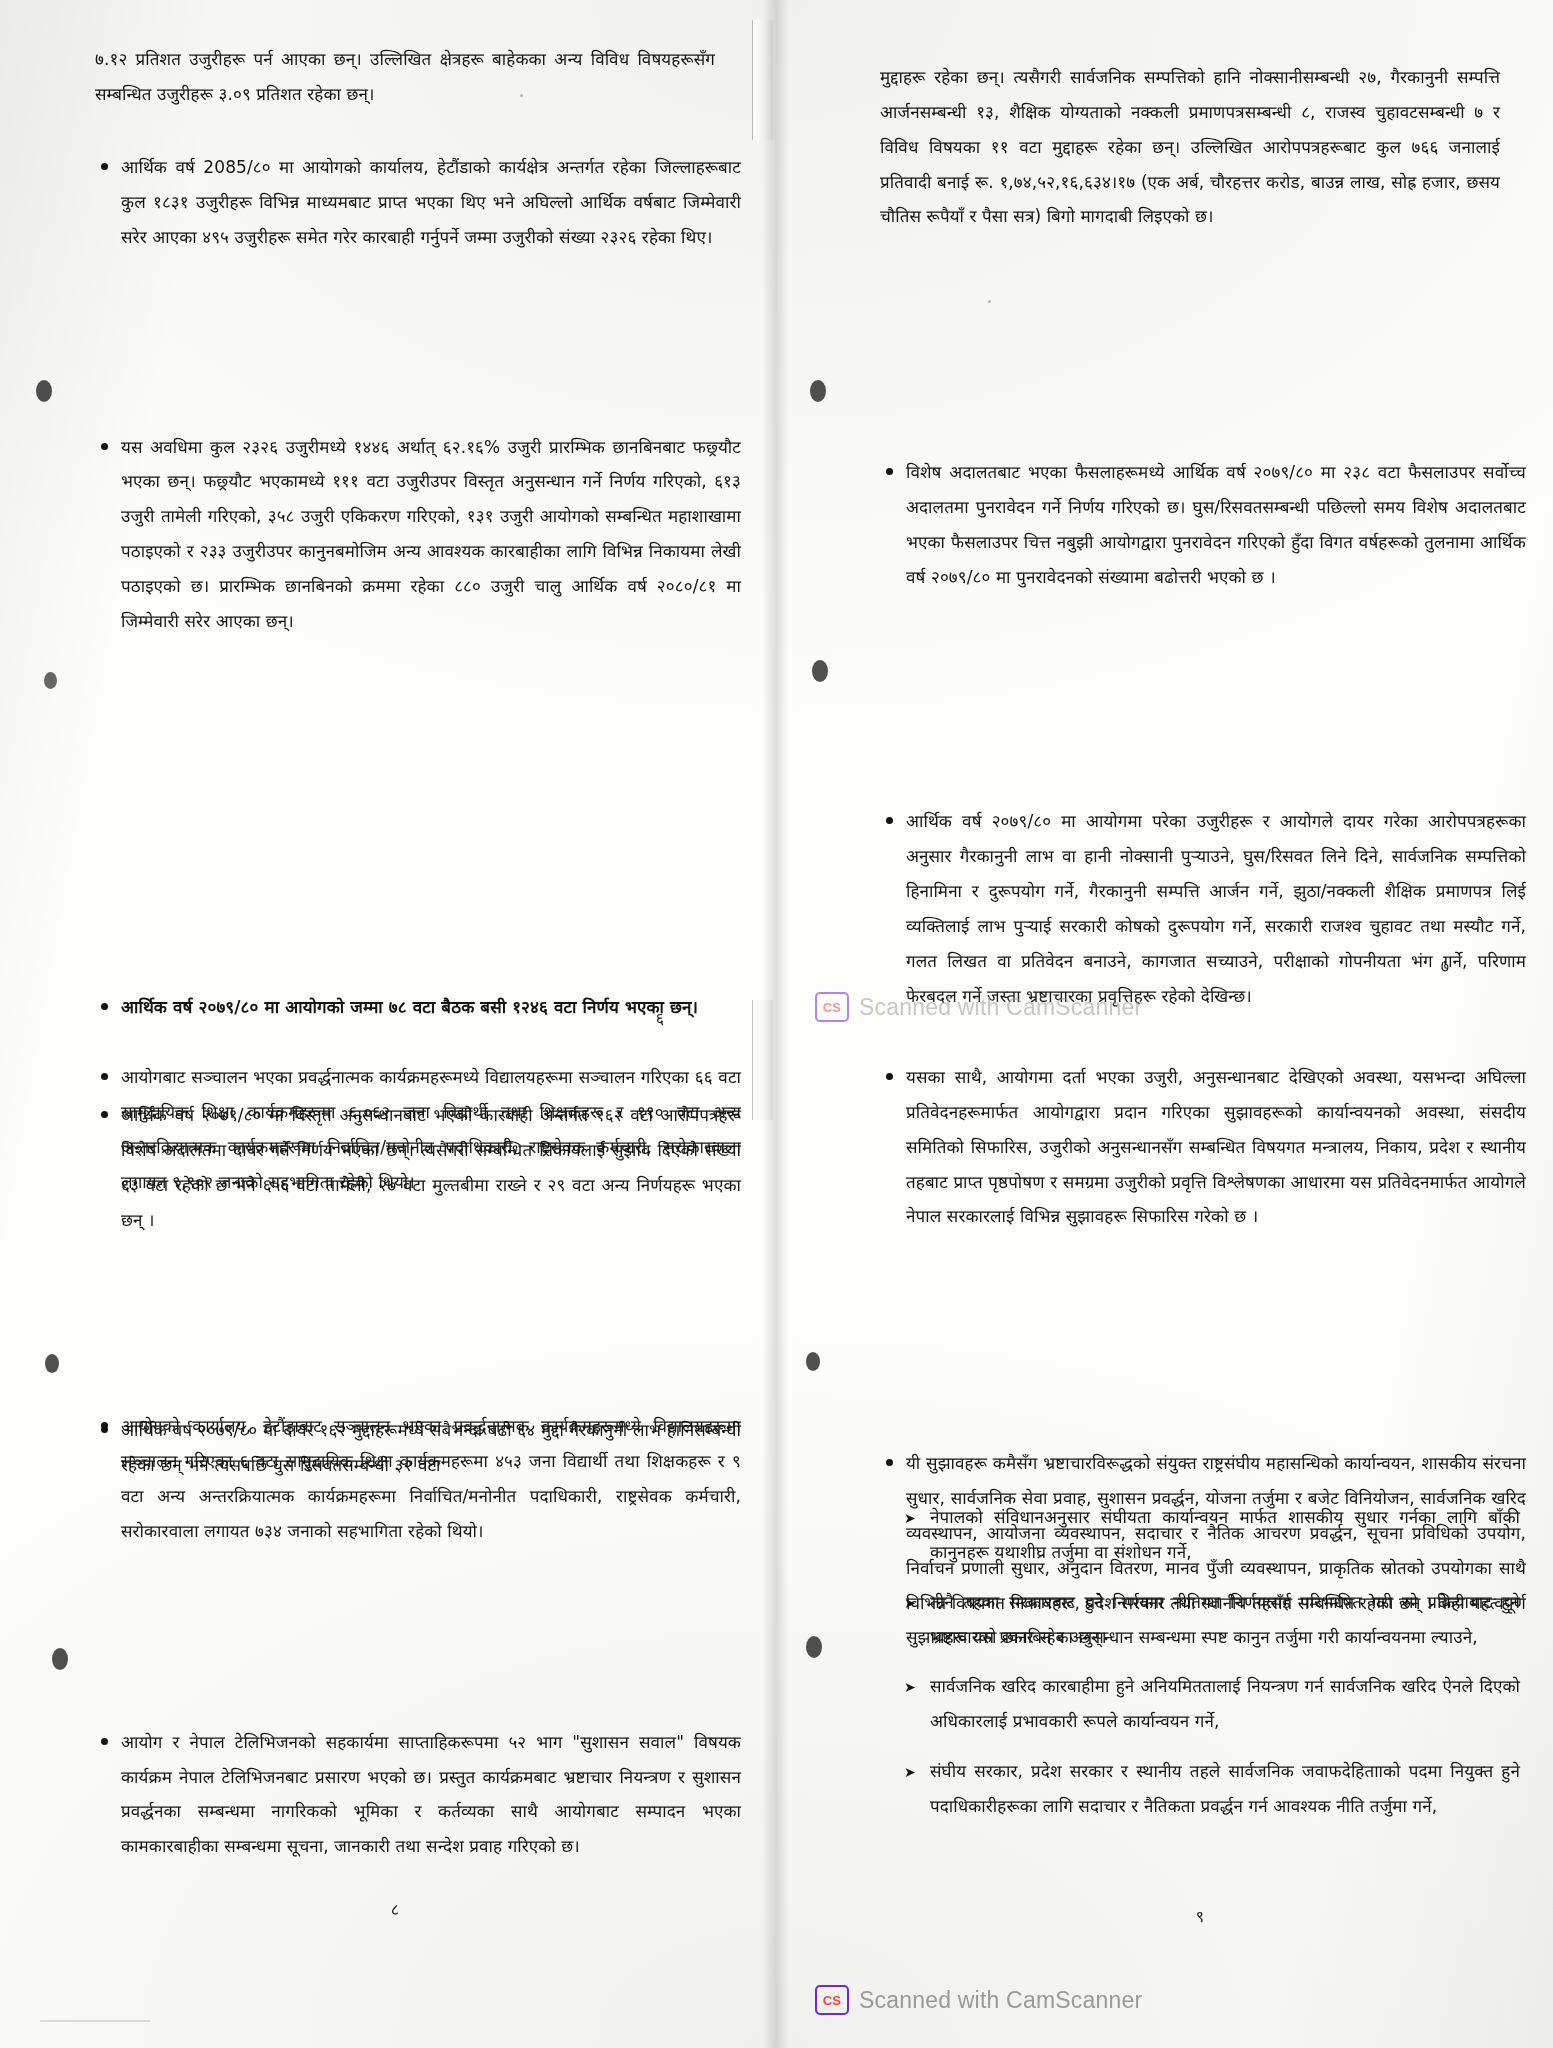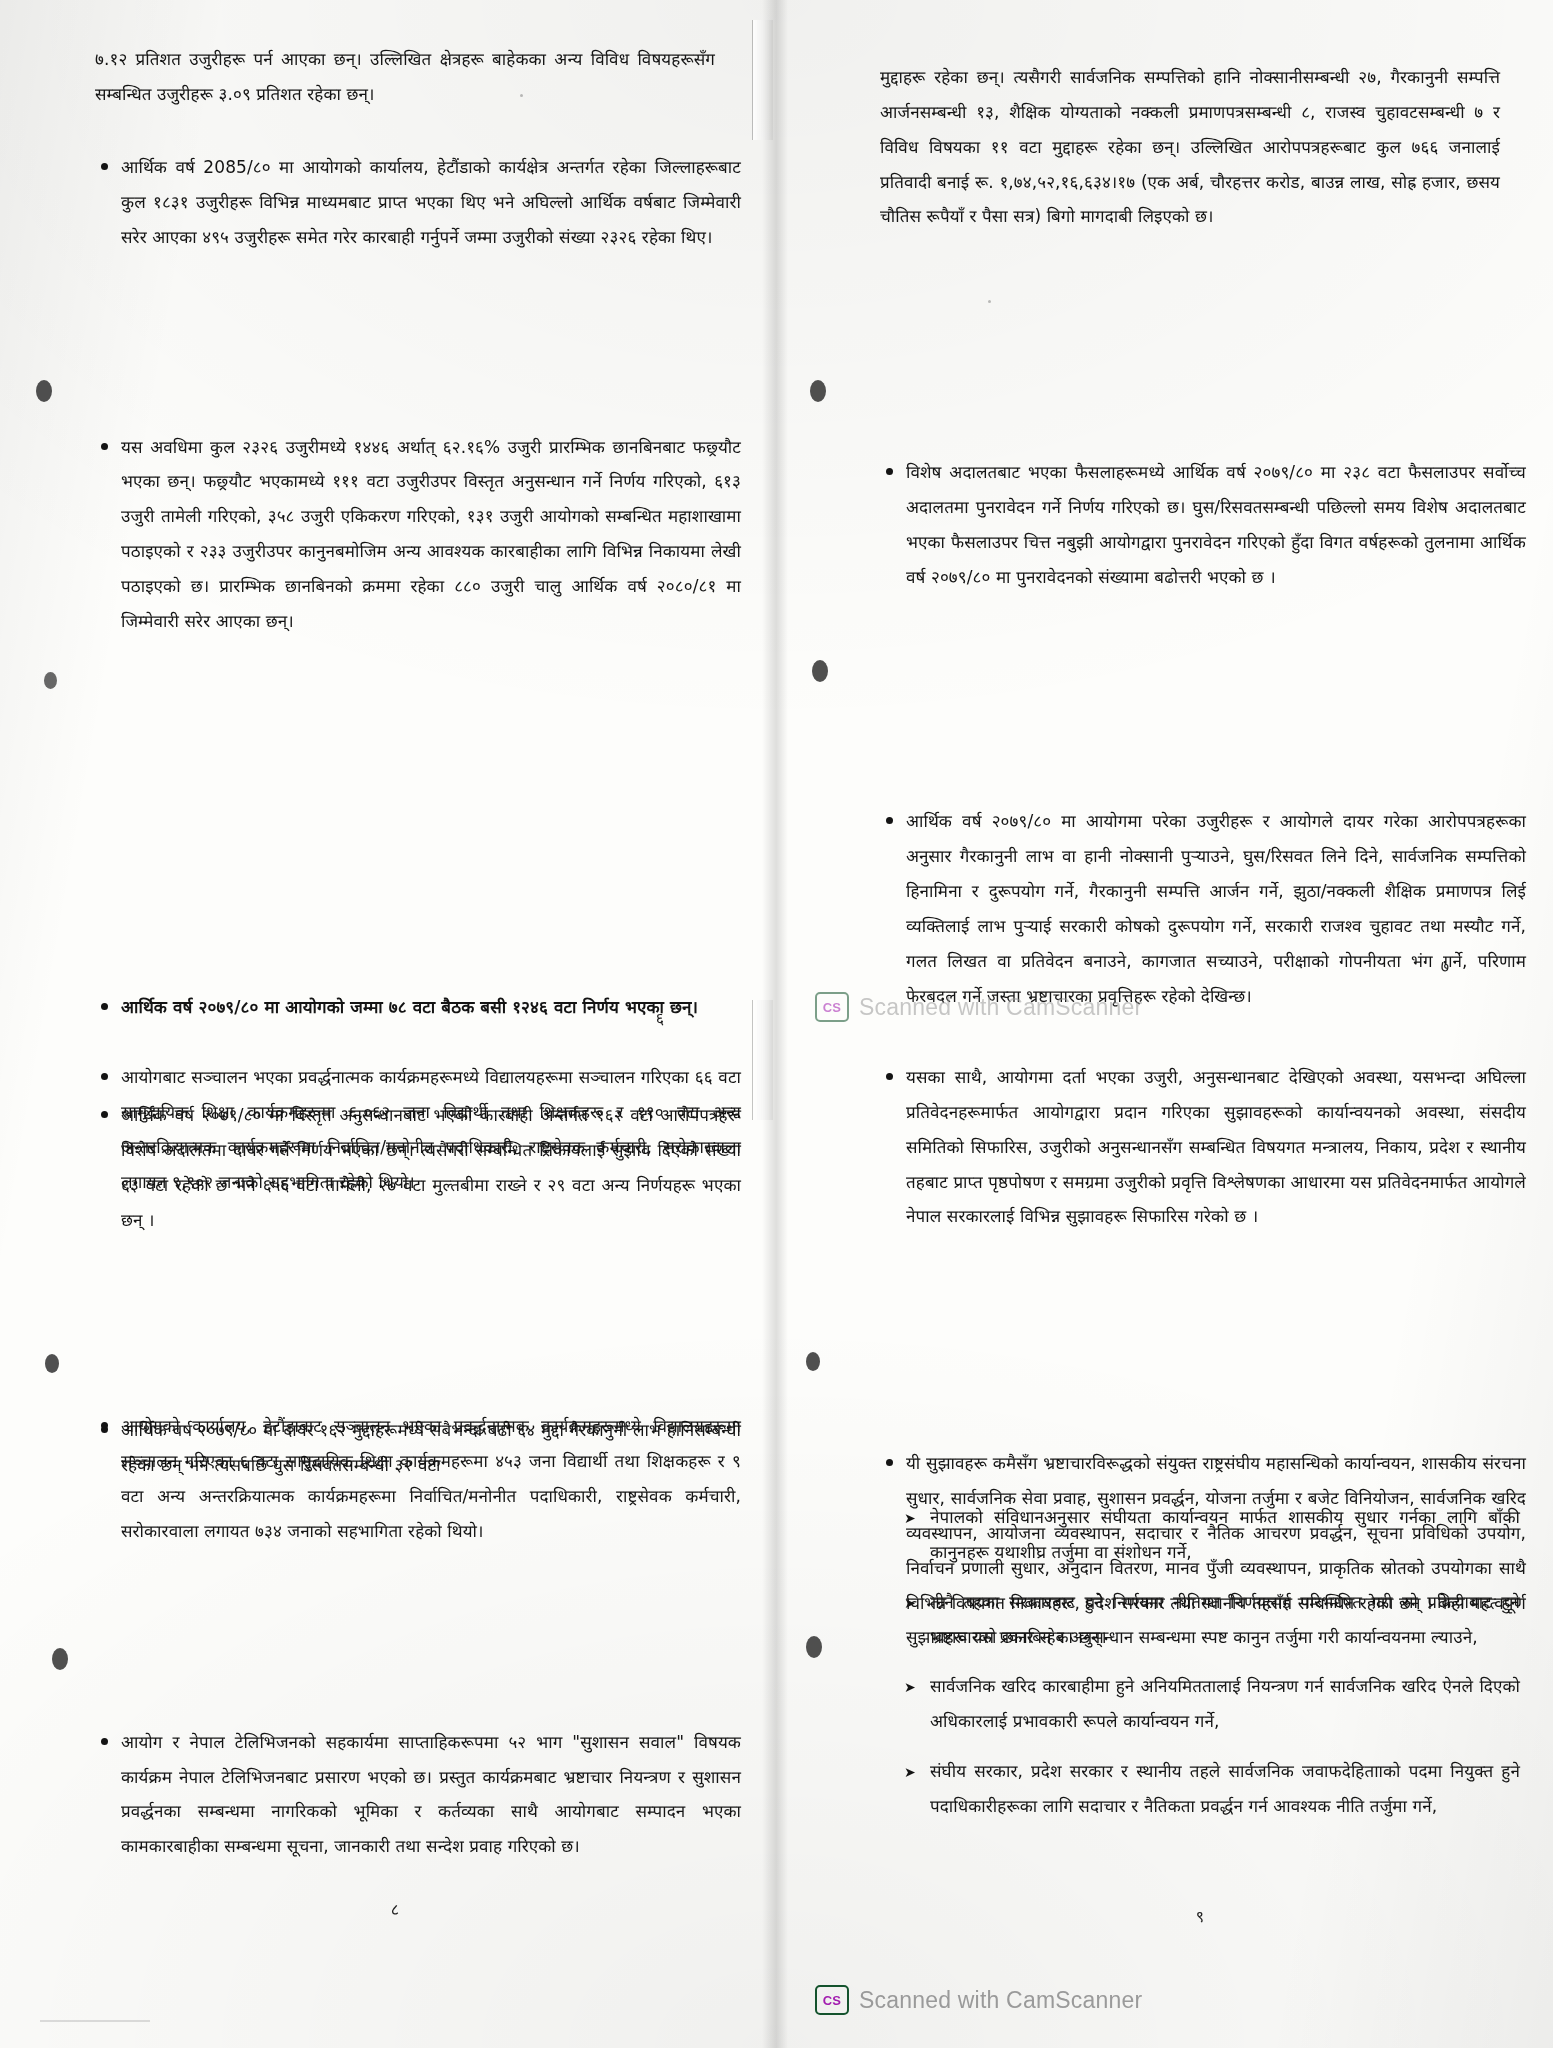--- a/index.html
+++ b/index.html
@@ -118,25 +118,25 @@
     font-size: 23px;
     font-family: "Liberation Sans", sans-serif;
     letter-spacing: 0.2px;
   }
   .cam .cs-badge {
     display: inline-flex;
     align-items: center;
     justify-content: center;
     width: 30px;
     height: 26px;
-    border: 2px solid #14532d;
+    border: 2px solid #6d28d9;
     border-radius: 5px;
     font-size: 13px;
     font-weight: bold;
-    color: #a21caf;
+    color: #ef4444;
   }
   .cam.faded { opacity: 0.55; }
   .hr-edge {
     position: absolute;
     background: rgba(0,0,0,0.12);
   }
   .speck {
     position: absolute;
     background: rgba(0,0,0,0.25);
     border-radius: 50%;

